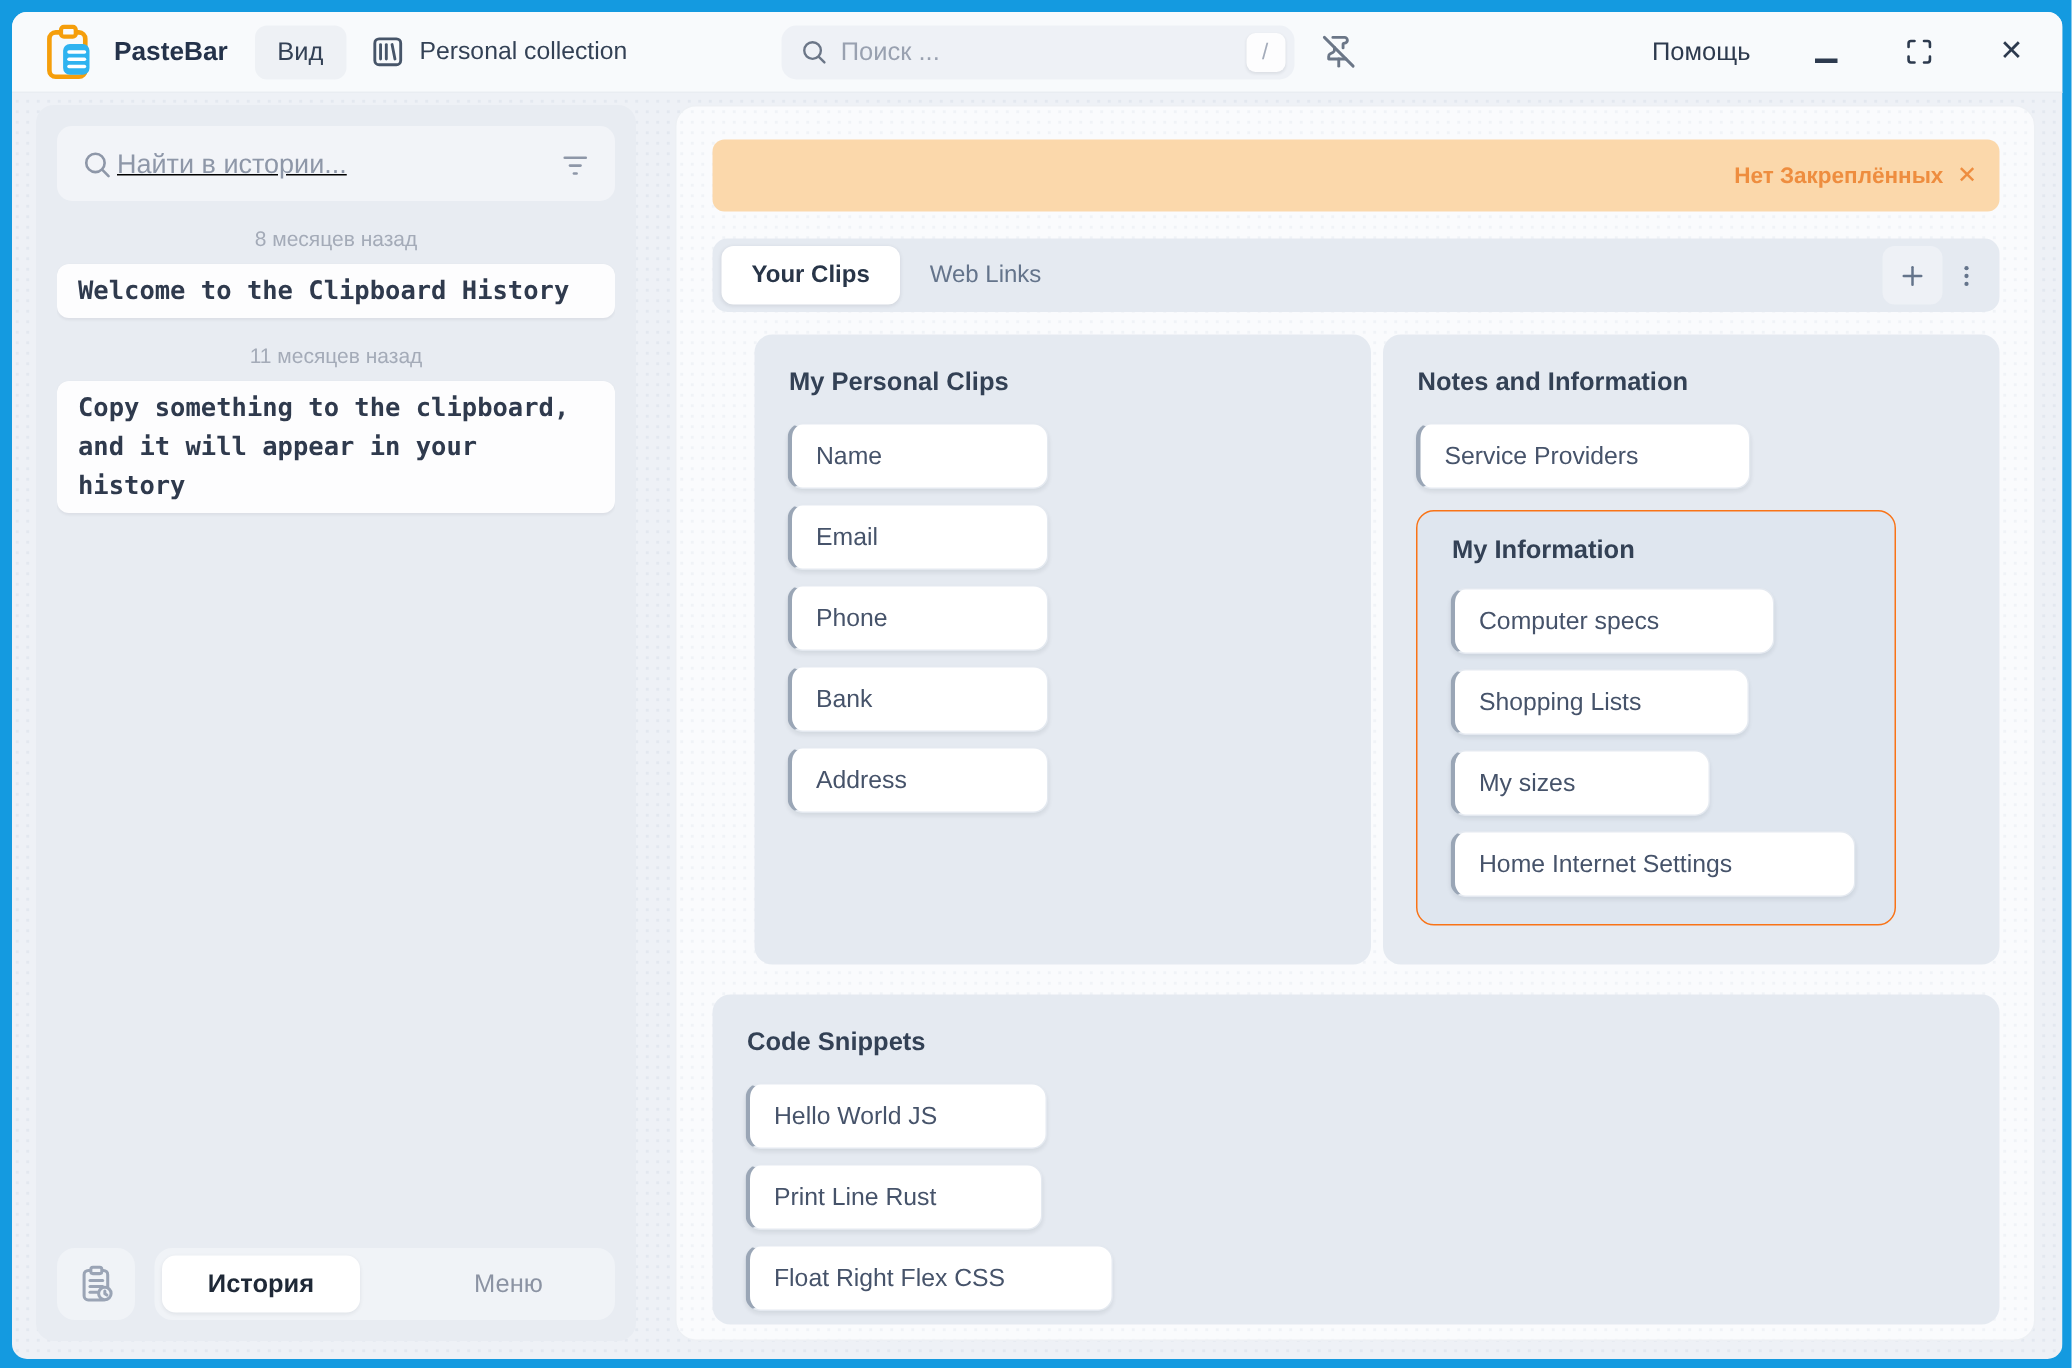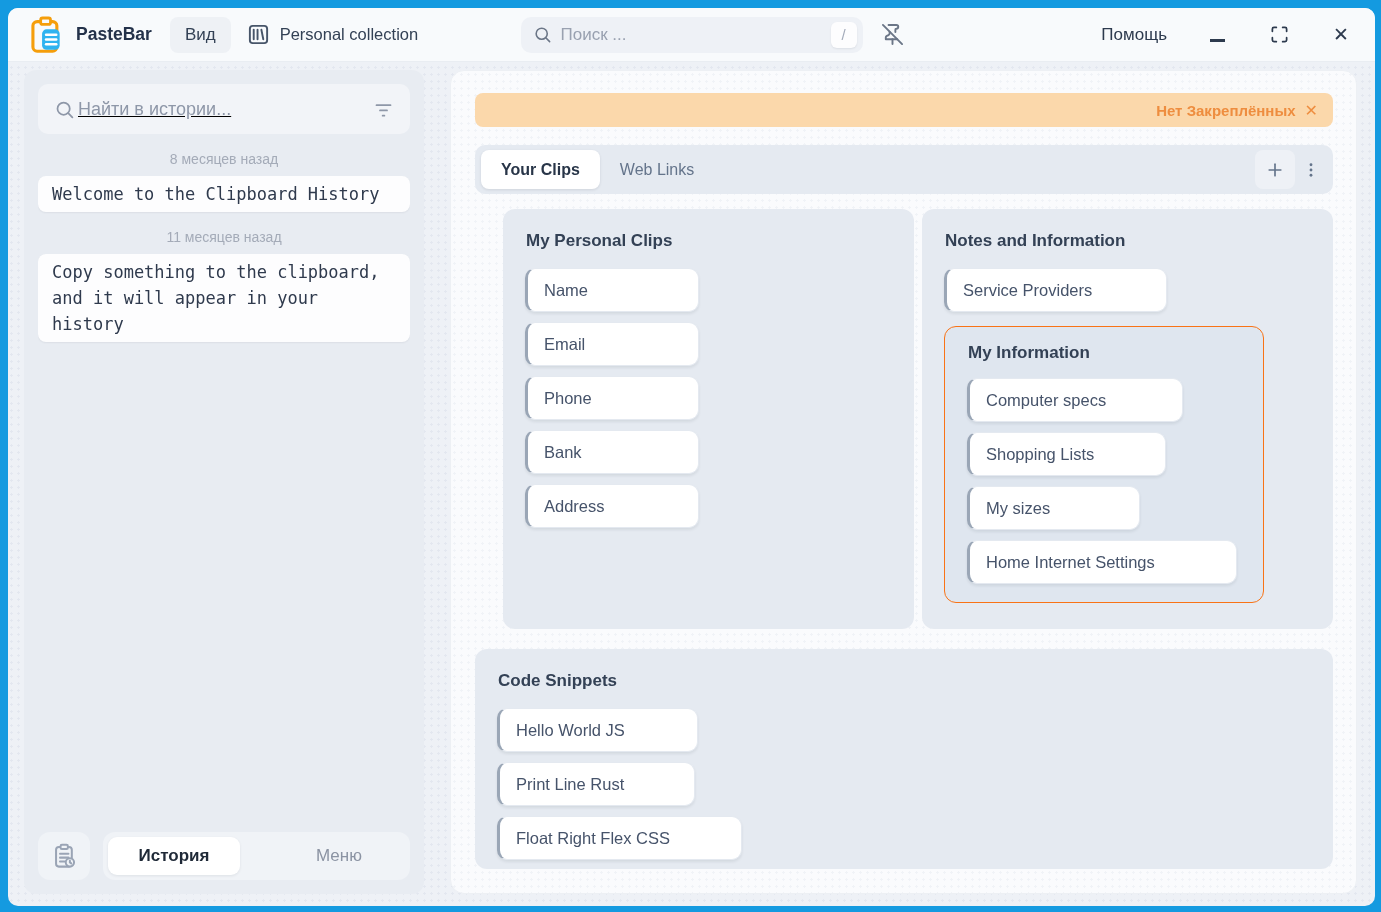--- a/index.html
+++ b/index.html
@@ -69,21 +69,21 @@
   .side-search input {
     flex:1; border:none; background:transparent; outline:none;
     font-size:18px; color:#334155; font-family:inherit; min-width:0;
   }
   .side-search input::placeholder { color:#8e97a8; }
   .history { flex:1; min-height:0; overflow:hidden; }
   .time-label { text-align:center; font-size:14px; color:#a4abb8; margin:17px 0 9px; }
   .history-card {
     background:#fdfdfe; border-radius:8px; padding:5px 14px;
     font-family:"DejaVu Sans Mono", monospace; font-size:17px; line-height:26px;
-    color:#2f3a4d; box-shadow:0 1px 2px rgba(15,23,42,.06); cursor:pointer;
+    color:#2f3a4d; box-shadow:0 1px 2px rgba(15,23,42,.06); cursor:pointer;font-weight:bold;
   }
   .sidebar-footer { flex-shrink:0; display:flex; gap:13px; align-items:center; padding:0 38px 0 38px; }
   .hist-icon-btn {
     width:52px; height:48px; background:#f0f3f7; border:none; border-radius:12px;
     display:flex; align-items:center; justify-content:center; cursor:pointer; flex-shrink:0;
   }
   .tab-group { flex:1; height:48px; background:#f0f3f7; border-radius:12px; display:flex; padding:5px;gap:33px; }
   .side-tab {
     flex:1; border:none; background:transparent; border-radius:9px; cursor:pointer;
     display:flex; align-items:center; justify-content:center;
@@ -91,21 +91,21 @@
   }
   .side-tab.active { background:#ffffff; color:#1f2937; font-weight:700; box-shadow:0 1px 3px rgba(15,23,42,.08); }
   
   .main {
     flex:1; background:#fafbfd; border:1px solid #edf0f4; border-radius:14px;
     padding:22px 23px 24px 24px; display:flex; flex-direction:column; min-width:0;
     background-image: radial-gradient(rgba(130,150,180,0.08) 1px, transparent 1.2px);
     background-size:7px 7px;
   }
   .banner {
-    height:34px; flex-shrink:0; background:#fbd8ab; border-radius:8px;
+    height:48px; flex-shrink:0; background:#fbd8ab; border-radius:8px;
     display:flex; align-items:center; justify-content:flex-end; gap:9px;
     padding:0 15px; margin-bottom:18px;
     color:#ee8d3f; font-size:15px; font-weight:700;
   }
   .banner-close { cursor:pointer; font-size:16px; font-weight:400; }
   .tabbar {
     height:49px; flex-shrink:0; background:#e5eaf1; border-radius:10px;
     display:flex; align-items:center; padding:5px 6px; margin-bottom:15px;
   }
   .clip-tab {

